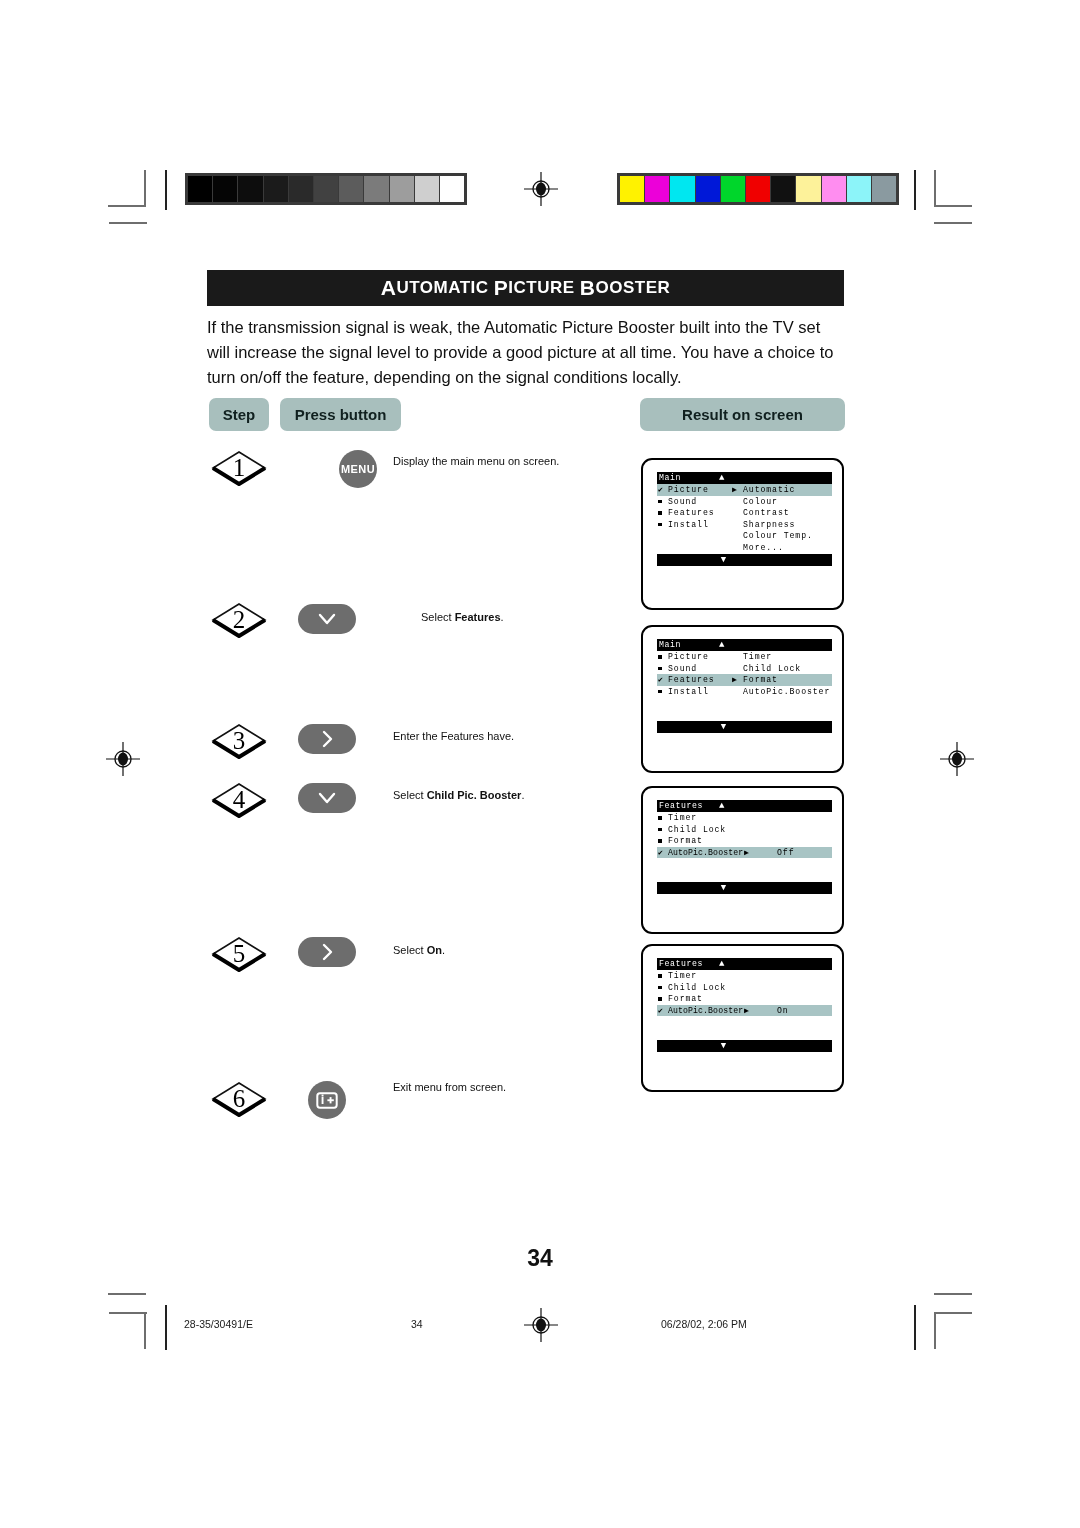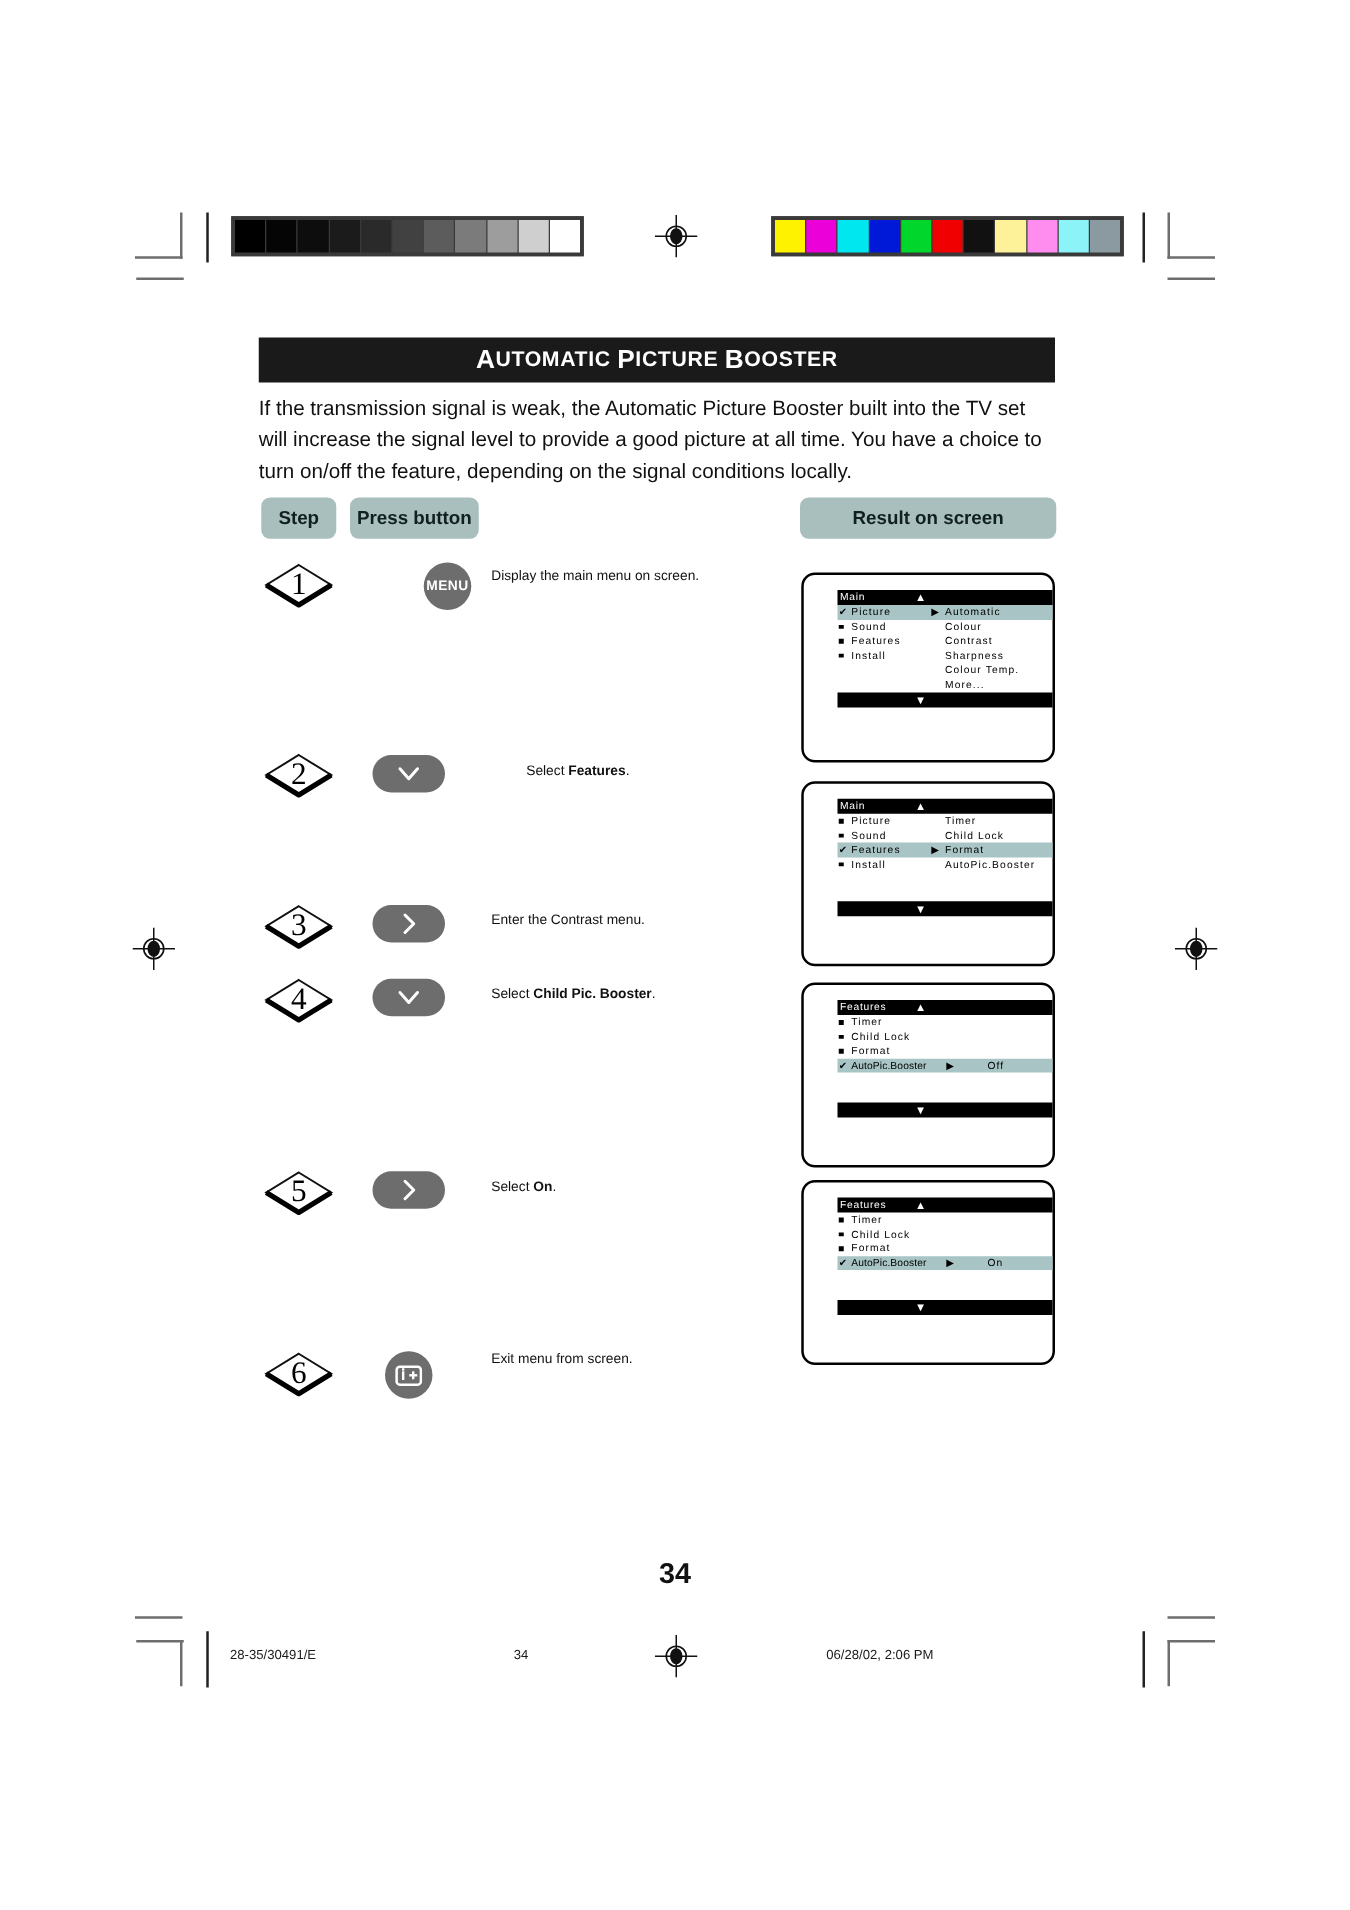--- a/index.html
+++ b/index.html
@@ -65,21 +65,21 @@
     color: #10201f;
     font-weight: bold;
     font-size: 15px;
     border-radius: 7px;
     display: flex;
     align-items: center;
     justify-content: center;
     height: 33px;
   }
   #pill-step      { left: 209px; top: 398px; width: 60px; }
-  #pill-press     { left: 280px; top: 398px; width: 103px; }
+  #pill-press     { left: 280px; top: 398px; width: 121px; }
   #pill-result    { left: 640px; top: 398px; width: 205px; }
 
   
   .step-num {
     position: absolute;
     width: 58px; height: 38px;
   }
   .step-num .dia-label {
     position: absolute;
     left: 0; top: 0; width: 58px; height: 38px;
@@ -119,24 +119,24 @@
     position: absolute;
     width: 203px;
     border: 2.5px solid #000;
     border-radius: 11px;
     background: #fff;
     box-sizing: border-box;
     overflow: hidden;
   }
   .osd {
     position: absolute;
-    left: 27px;
+    left: 14px;
     top: 12px;
     width: 175px;
-    font-family: Liberation Sans, sans-serif;
+    font-family: Liberation Mono, monospace;
     font-size: 8.2px;
     line-height: 11.6px;
   }
   .osd-title {
     background: #000;
     color: #fff;
     height: 12px;
     display: flex;
     align-items: center;
     padding-left: 2px;
@@ -347,21 +347,21 @@
         <polygon points="29,3 55,19 29,35 3,19" fill="#ffffff" stroke="#111111" stroke-width="1.6"></polygon>
         <path d="M3,19 L29,35 L55,19" fill="none" stroke="#000000" stroke-width="4" stroke-linejoin="round"></path>
       </svg>
       <span class="dia-label">3</span>
     </div>
     <div class="btn-key btn-oval" style="left: 298px; top: 724px;">
       <svg class="chev" width="12" height="18" viewBox="0 0 12 18">
         <polyline points="3,2 10,9 3,16" fill="none" stroke="#ffffff" stroke-width="2.4" stroke-linecap="round" stroke-linejoin="round"></polyline>
       </svg>
     </div>
-    <div class="step-text" style="left: 393px; top: 730px;"><span>Enter the Contrast menu.</span></div>
+    <div class="step-text" style="left: 393px; top: 730px;"><span>Enter the Features have.</span></div>
     <div class="step-num" style="left: 210px; top: 781px;">
       <svg width="58" height="38" viewBox="0 0 58 38" style="position:absolute;left:0;top:0;">
         <polygon points="29,3 55,19 29,35 3,19" fill="#ffffff" stroke="#111111" stroke-width="1.6"></polygon>
         <path d="M3,19 L29,35 L55,19" fill="none" stroke="#000000" stroke-width="4" stroke-linejoin="round"></path>
       </svg>
       <span class="dia-label">4</span>
     </div>
     <div class="btn-key btn-oval" style="left: 298px; top: 783px;">
       <svg class="chev" width="18" height="12" viewBox="0 0 18 12">
         <polyline points="2,2 9,10 16,2" fill="none" stroke="#ffffff" stroke-width="2.4" stroke-linecap="round" stroke-linejoin="round"></polyline>

